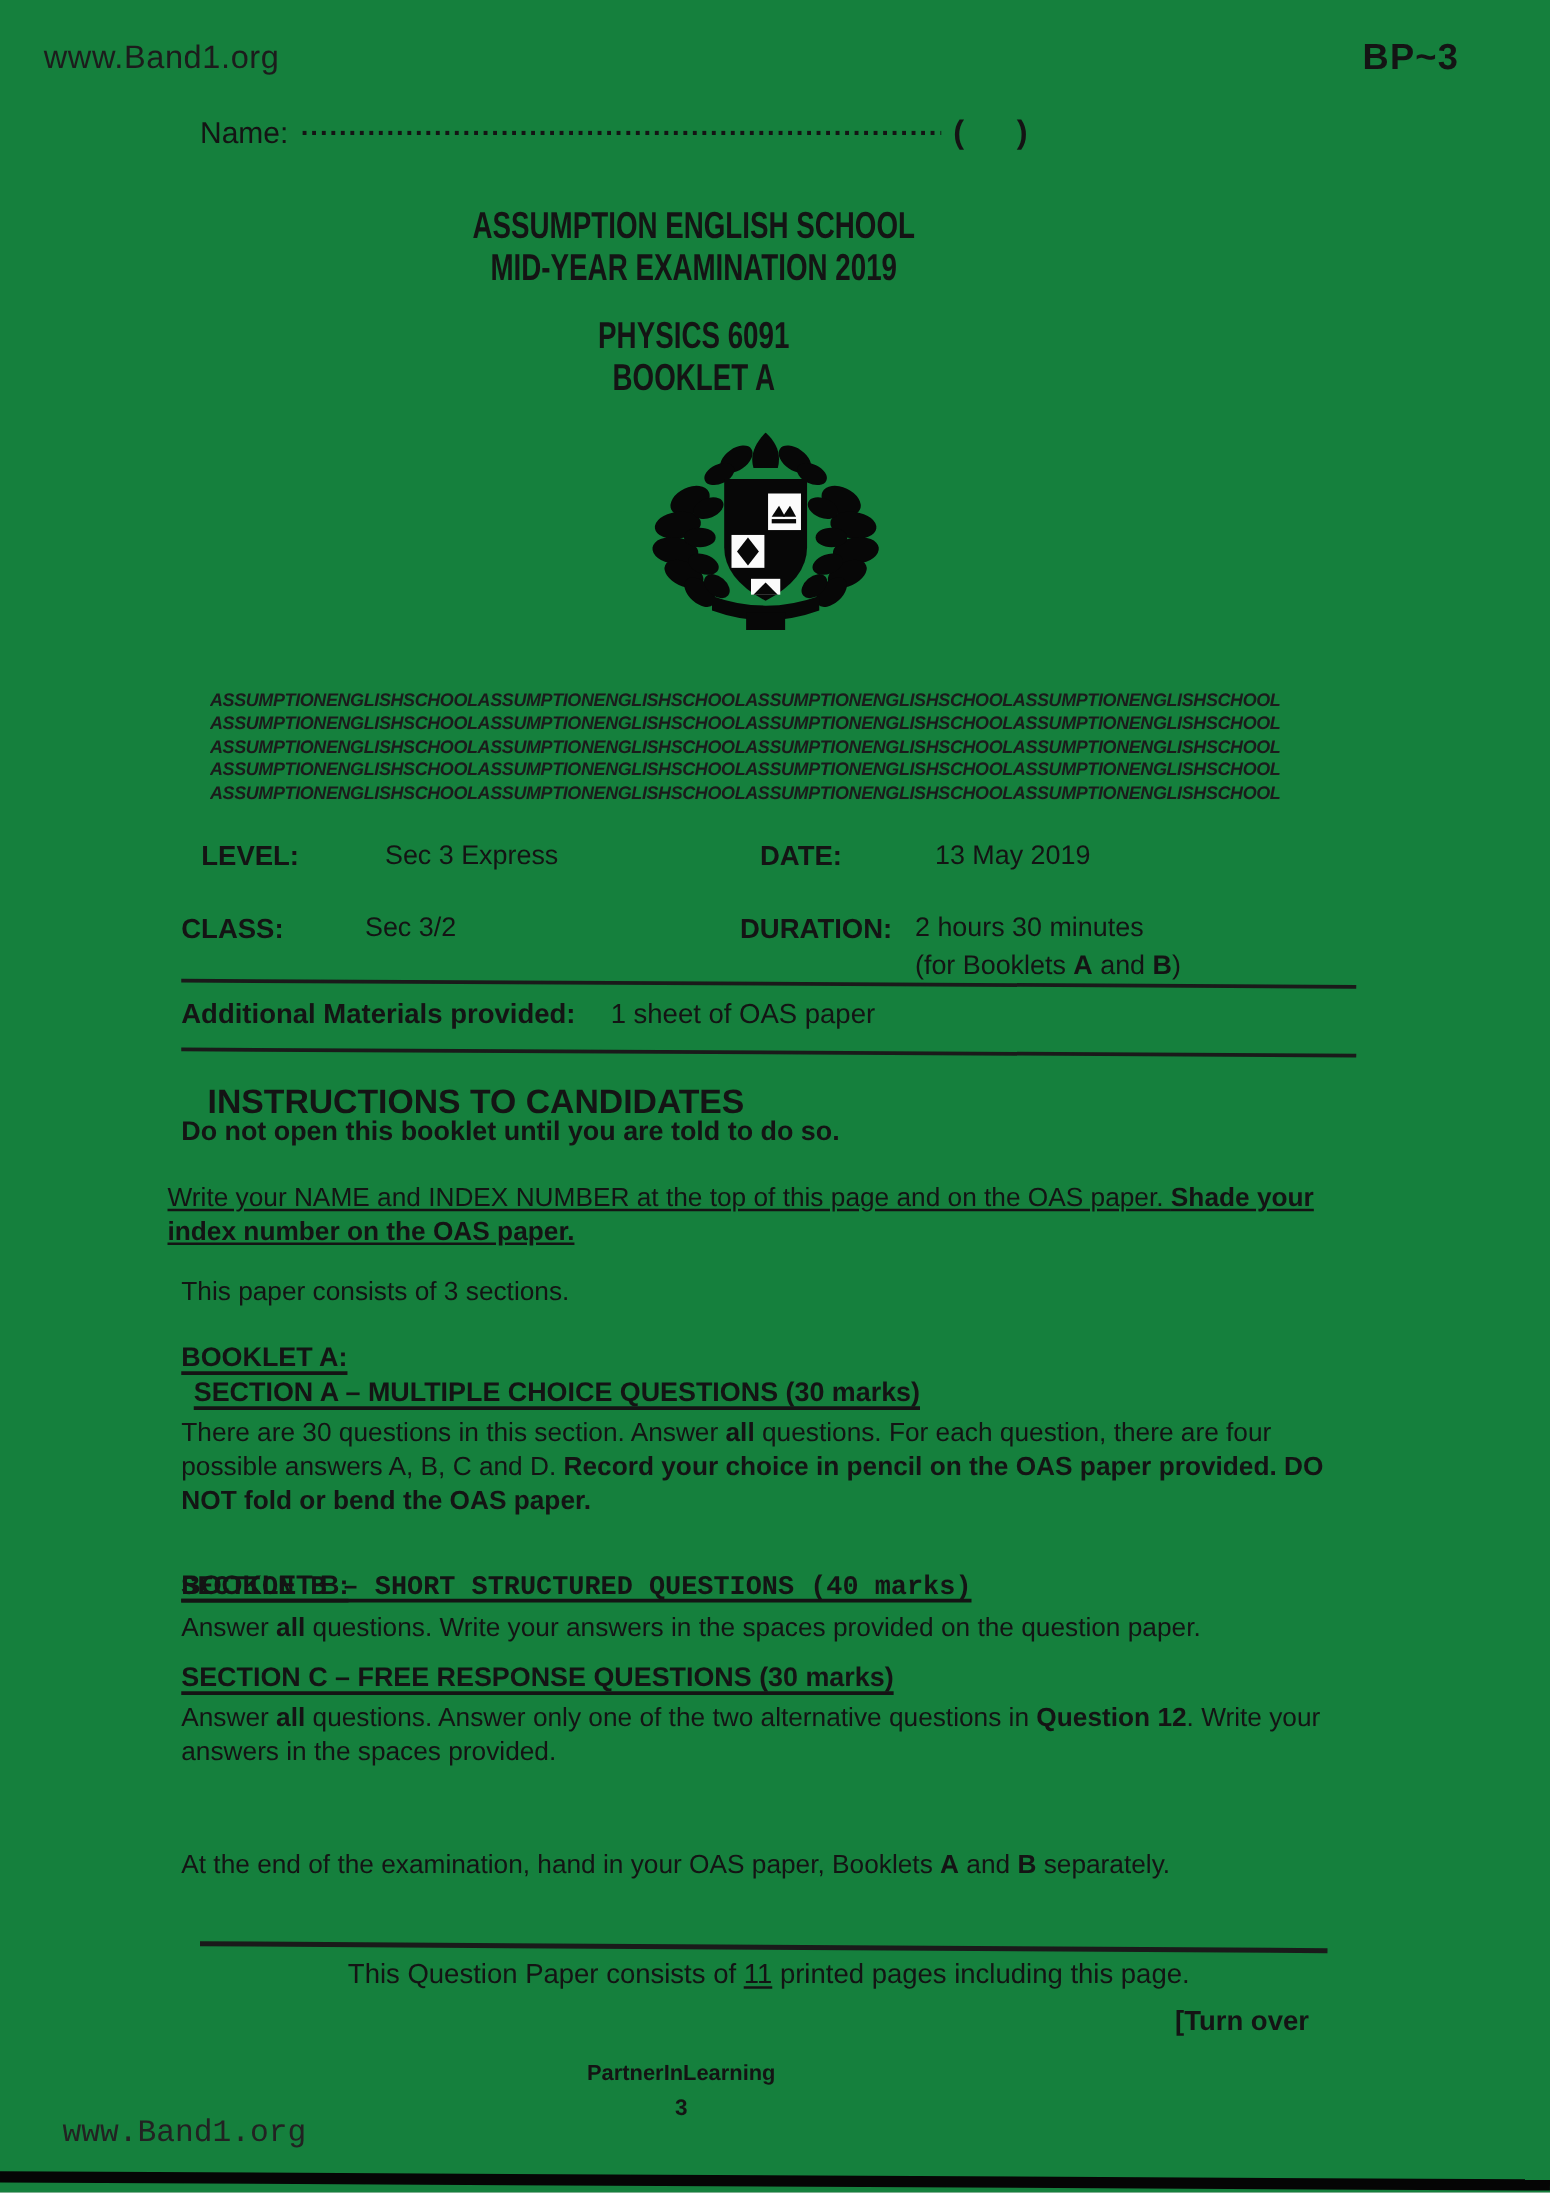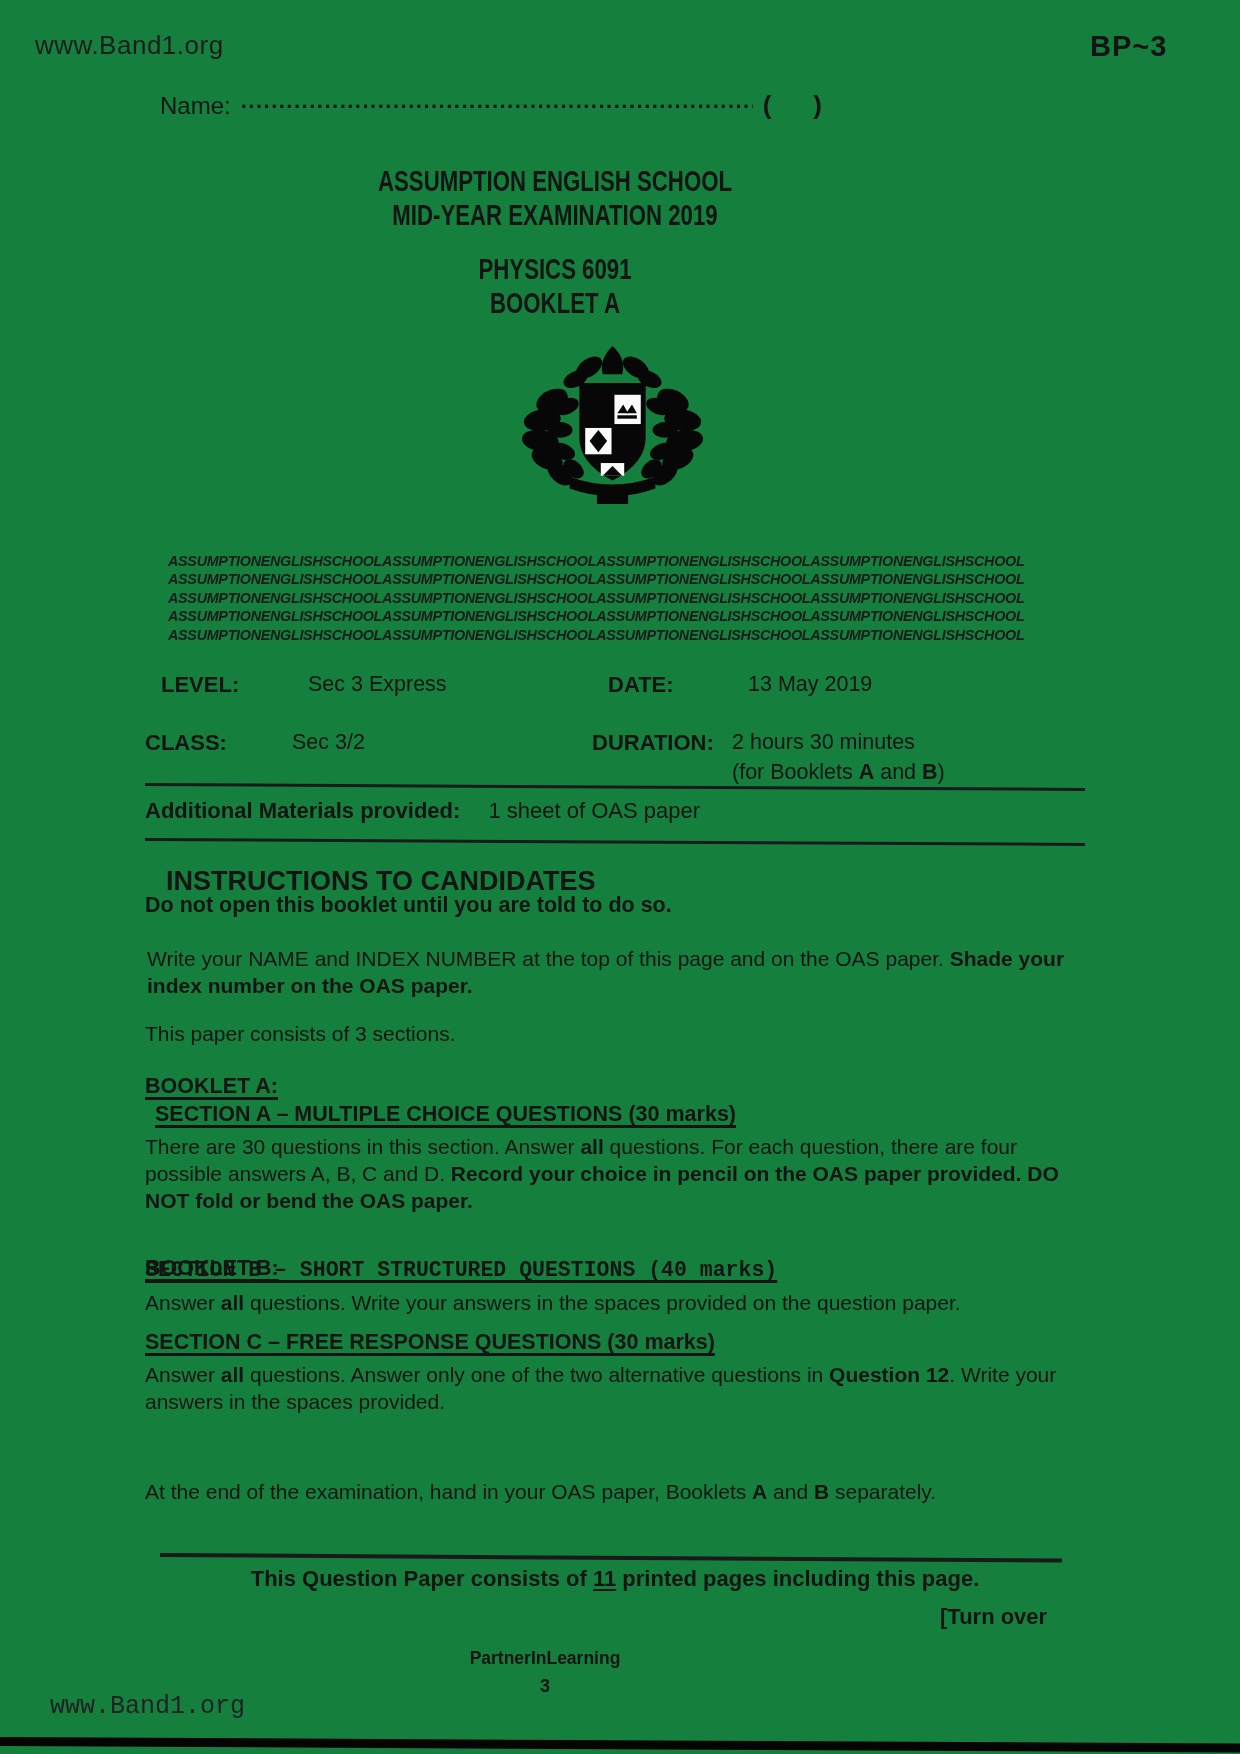--- a/index.html
+++ b/index.html
@@ -43,33 +43,33 @@
   .rule2{left:145px;top:838px;width:940px;transform:rotate(0.3deg);}
   .rule3{left:160px;top:1553px;width:902px;transform:rotate(0.35deg);height:4px;}
   .materials{left:145px;top:798px;font-size:22px;text-align:center;}
   .materials .mlabel{font-weight:700;font-weight:700;}
   .materials .mval{margin-left:22px;}
   
   .body-txt{font-size:21px;line-height:27px;}
   .b{font-weight:700;}
   .instr-head{left:145px;top:866px;font-size:27px;font-weight:700;margin-left:21px;}
   .do-not-open{left:145px;top:893px;font-size:21.5px;font-weight:700;}
-  .write-name{left:147px;top:945px;width:945px;}
+  .write-name{left:134px;top:945px;width:945px;text-decoration:underline;}
   .sections-count{left:145px;top:1020px;}
   .head-u{font-size:21.5px;font-weight:700;text-decoration:underline;text-decoration-thickness:2.5px;text-underline-offset:4px;}
   .bookA-head{left:145px;top:1074px;}
   .secA-head{left:155px;top:1102px;}
   .secA-para{left:145px;top:1133px;width:948px;}
   .bookB-head{left:145px;top:1256px;text-align:right;}
   .secB-head{left:145px;top:1258px;font-family:Liberation Mono, monospace;}
   .secB-para{left:145px;top:1289px;width:948px;}
   .secC-head{left:145px;top:1330px;}
   .secC-para{left:145px;top:1361px;width:948px;}
   .hand-in{left:145px;top:1478px;width:948px;}
-  .pages-line{left:145px;top:1566px;width:940px;text-align:center;font-size:22px;font-weight:700;}
+  .pages-line{left:145px;top:1566px;width:940px;text-align:center;font-size:22px;font-weight:400;}
   .u{text-decoration:underline;text-decoration-thickness:2px;text-underline-offset:3px;}
   .turn-over{left:940px;top:1604px;font-size:22px;font-weight:700;}
   .partner{left:75px;top:1648px;width:940px;text-align:center;font-size:17.5px;font-weight:700;}
   .page-num{left:75px;top:1676px;width:940px;text-align:center;font-size:18px;font-weight:700;}
   .site-bottom{left:50px;top:1692px;font-size:25px;font-family:"Liberation Mono","DejaVu Sans Mono",monospace;color:#222;}
   .bottom-bar{left:0;top:1737px;width:1240px;height:9px;background:#050505;transform:rotate(0.3deg);transform-origin:0 50%;}
 </style>
 </head>
 <body>
 

